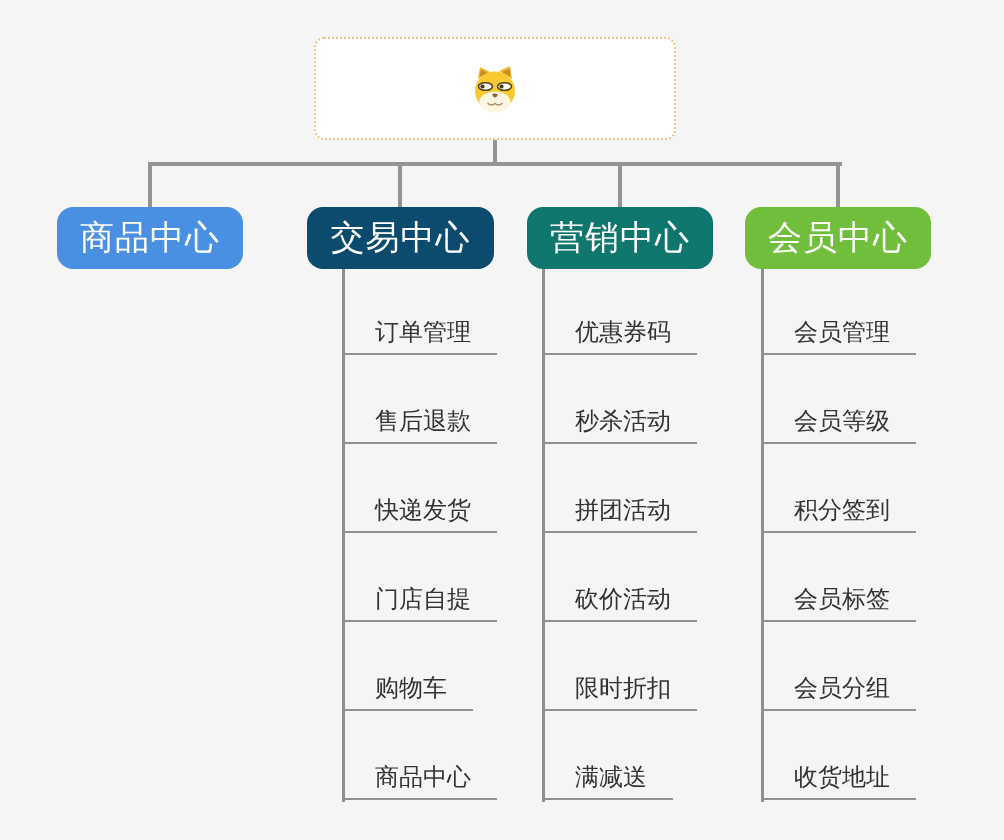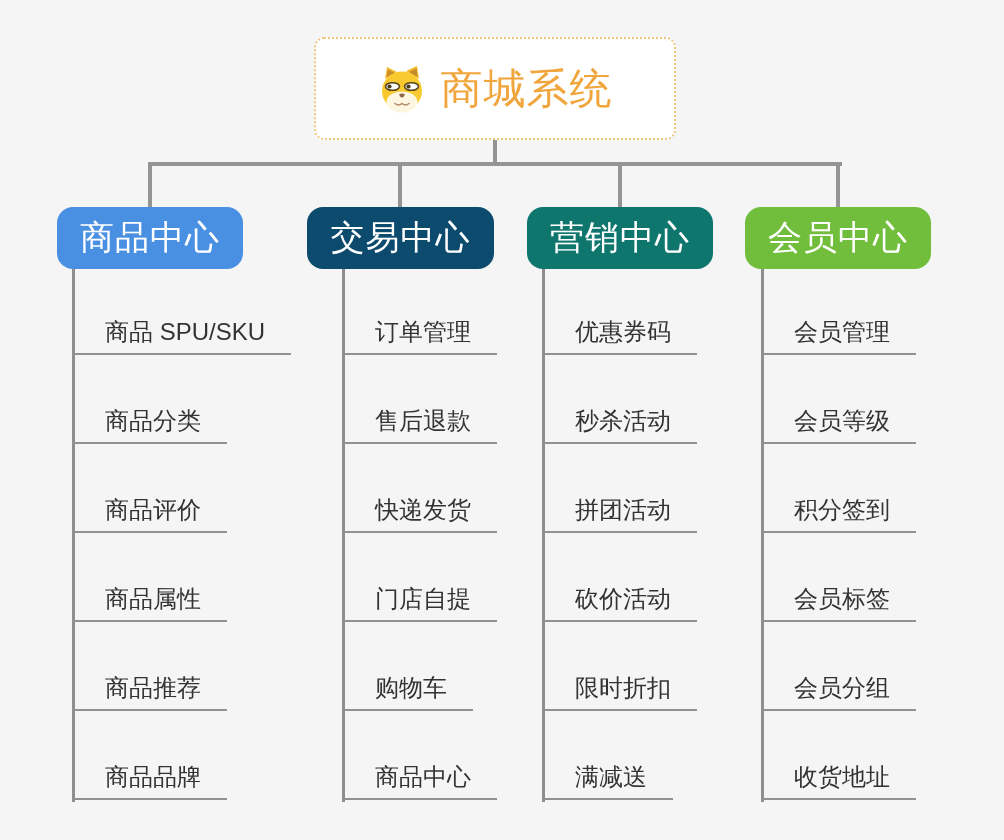--- a/index.html
+++ b/index.html
@@ -92,45 +92,35 @@
       <path d="M39.5 12 L38.5 3.5 L31 7 Z" fill="#c98a2b"></path>
       <ellipse cx="24" cy="26" rx="20" ry="19.5" fill="#f8ca30"></ellipse>
       <ellipse cx="24" cy="37" rx="15.5" ry="10.5" fill="#fdf6e0"></ellipse>
       <ellipse cx="14.5" cy="21.5" rx="7" ry="3.8" fill="#ffffff" stroke="#59481d" stroke-width="1.6"></ellipse>
       <ellipse cx="33.5" cy="21.5" rx="7" ry="3.8" fill="#ffffff" stroke="#59481d" stroke-width="1.6"></ellipse>
       <circle cx="11.5" cy="21.5" r="2.1" fill="#4a3a16"></circle>
       <circle cx="30.5" cy="21.5" r="2.1" fill="#4a3a16"></circle>
       <path d="M21 29.5 Q24 27.5 27 29.5 Q25.8 32.5 24 32.5 Q22.2 32.5 21 29.5 Z" fill="#8d6748"></path>
       <path d="M17 38.5 Q20.5 41.5 24 38.5 Q27.5 41.5 31 38.5" stroke="#b08968" stroke-width="1.6" fill="none" stroke-linecap="round"></path>
     </svg>
-    <span class="root-title">商城系统</span>
   </div>
 
   <div class="branch-head bh-0" style="background-color: rgb(74, 144, 226);">
     <span>商品中心</span>
   </div>
   <div class="branch-head bh-1" style="background-color: #0c4a6e;">
     <span>交易中心</span>
   </div>
   <div class="branch-head bh-2" style="background-color: #0f766e;">
     <span>营销中心</span>
   </div>
   <div class="branch-head bh-3" style="background-color: rgb(113, 190, 60);">
     <span>会员中心</span>
   </div>
 
-  <div class="col col-0">
-    <div class="trunk"></div>
-    <div class="item r0">商品 SPU/SKU</div>
-    <div class="item r1">商品分类</div>
-    <div class="item r2">商品评价</div>
-    <div class="item r3">商品属性</div>
-    <div class="item r4">商品推荐</div>
-    <div class="item r5">商品品牌</div>
-  </div>
 
   <div class="col col-1">
     <div class="trunk"></div>
     <div class="item r0">订单管理</div>
     <div class="item r1">售后退款</div>
     <div class="item r2">快递发货</div>
     <div class="item r3">门店自提</div>
     <div class="item r4">购物车</div>
     <div class="item r5">商品中心</div>
   </div>

